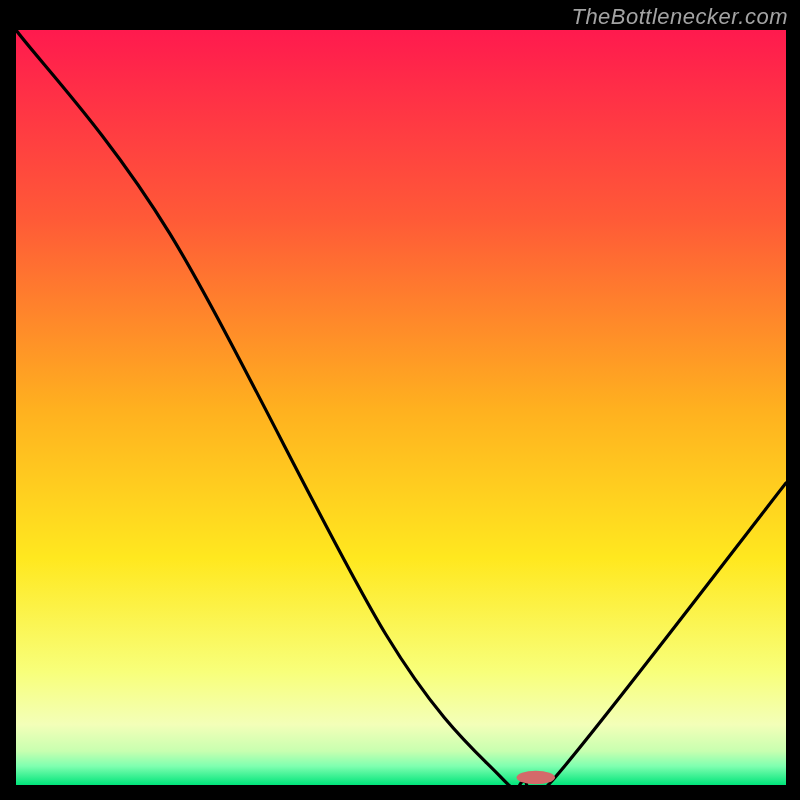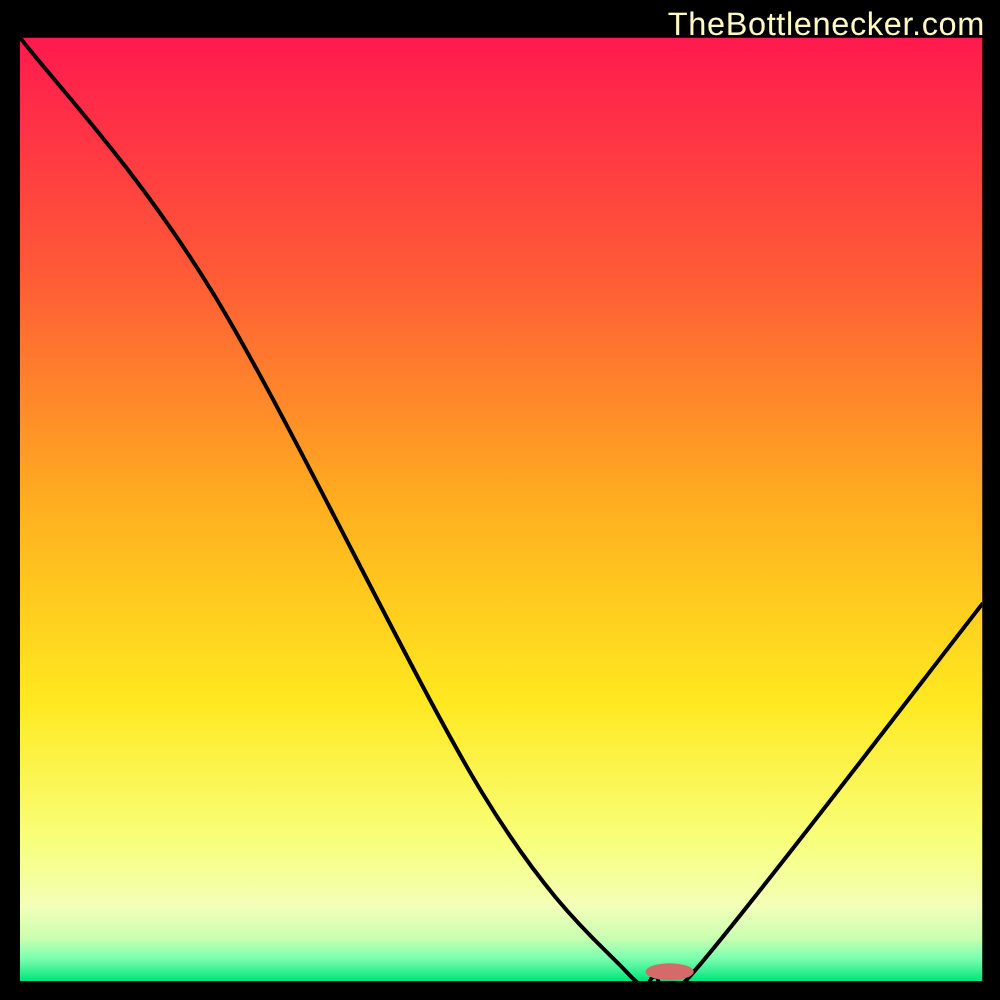--- a/index.html
+++ b/index.html
@@ -8,24 +8,25 @@
     width: 800px;
     height: 800px;
     background: #000;
     position: relative;
     font-family: Arial, sans-serif;
   }
   .watermark {
     position: absolute;
     top: 4px;
     right: 12px;
-    color: #fef9c3;
-    font-size: 26px;
+    color: #a3a3a3;
+    font-size: 22px;
     letter-spacing: 0.5px;
     z-index: 10;
+    font-style: italic;
   }
   .plot-outer {
     position: absolute;
     left: 16px;
     top: 30px;
     width: 770px;
     height: 755px;
     background: #000;
   }
   .plot-area {

